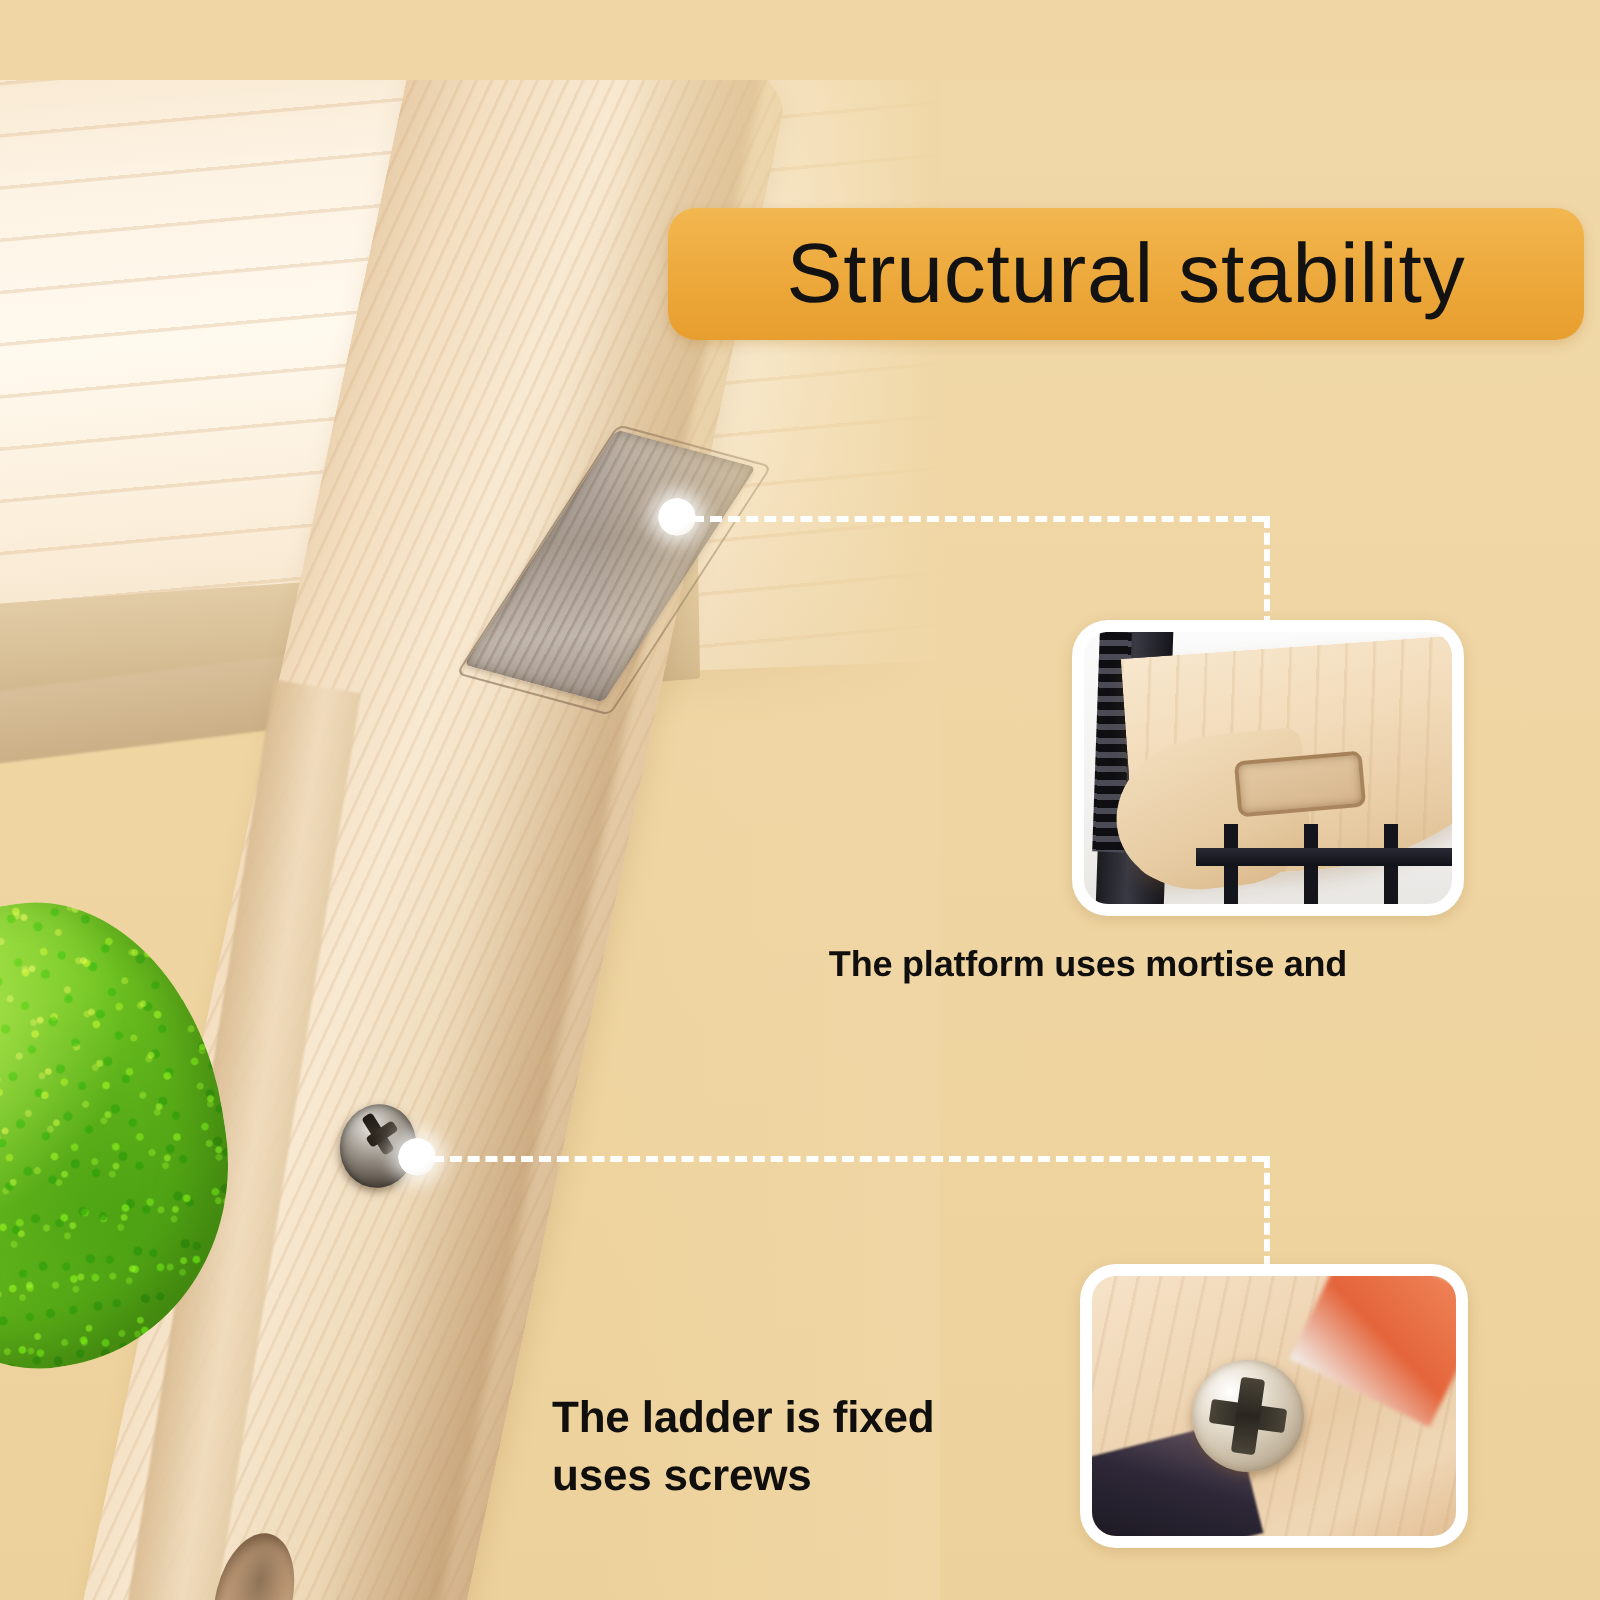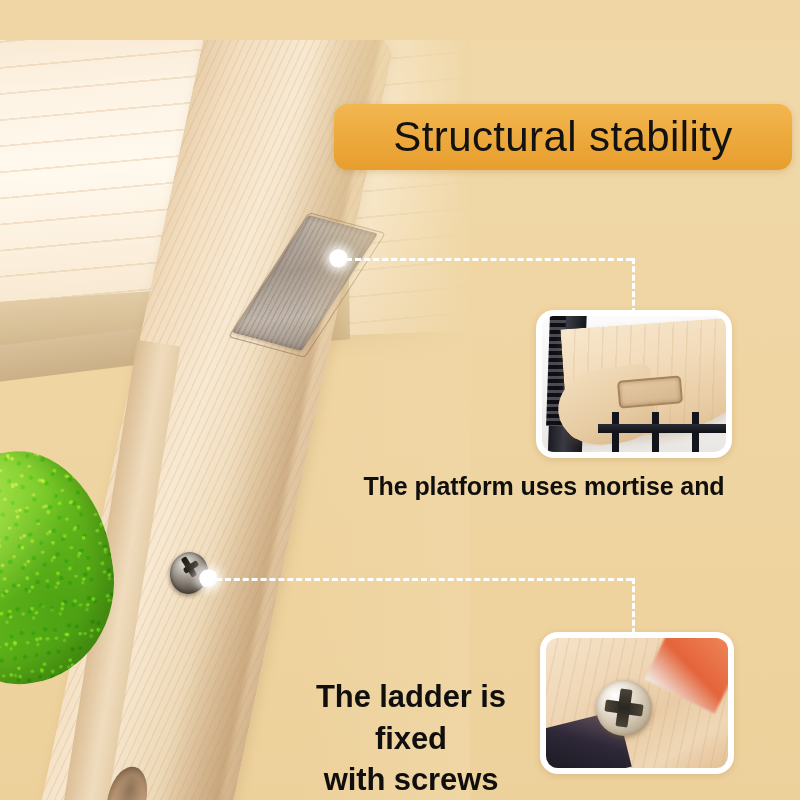--- a/index.html
+++ b/index.html
@@ -260,22 +260,22 @@
     position:absolute;left:72px;top:51px;width:12px;height:38px;
     background:linear-gradient(180deg,#4A4438,#2A2620,#4A4438);border-radius:2px;
     transform:rotate(8deg);
   }
 
   
   .caption{
     position:absolute;color:#100F0E;font-weight:bold;
     line-height:1.34;letter-spacing:-.1px;
   }
-  .cap1{left:318px;top:430px;width:452px;font-size:25px;text-align:center;}
-  .cap2{left:276px;top:636px;width:270px;font-size:31px;text-align:center;}
+  .cap1{left:318px;top:430px;width:452px;font-size:18px;text-align:center;}
+  .cap2{left:276px;top:654px;width:270px;font-size:22px;text-align:left;}
 </style>
 </head>
 <body>
 
 <div class="stage">
 
   <div class="bg-tan"></div>
 
   <div class="photo">
     <div class="plank"></div>
@@ -337,16 +337,16 @@
       <div class="i2-orange"></div>
       <div class="i2-dark"></div>
       <div class="i2-screw"></div>
       <div class="i2-cross-a"></div>
       <div class="i2-cross-b"></div>
     </div>
   </div>
 
   <div class="caption cap2">
     <div>The ladder is fixed</div>
-    <div>with screws</div>
+    <div>uses screws</div>
   </div>
 
 </div>
 
 </body></html>

